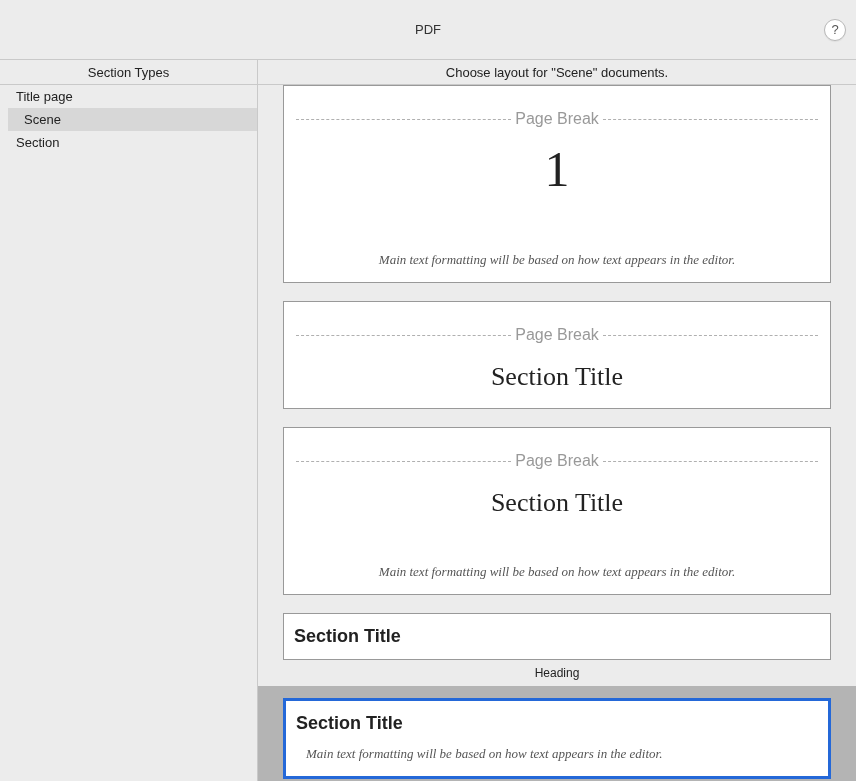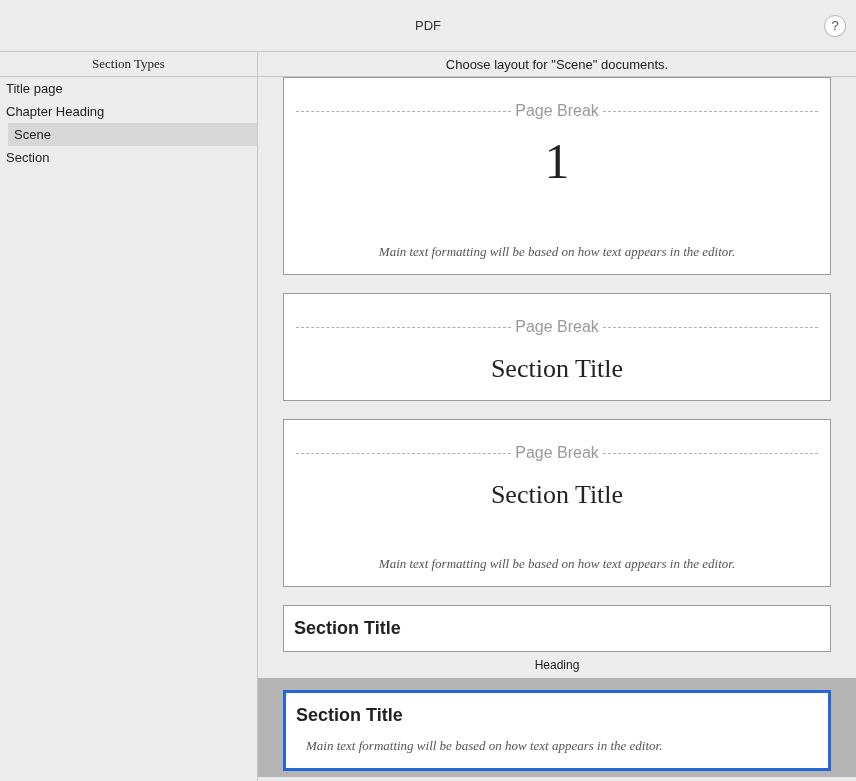--- a/index.html
+++ b/index.html
@@ -11,21 +11,21 @@
     background: #ececec;
     width: 856px;
     height: 781px;
     overflow: hidden;
     display: flex;
     flex-direction: column;
   }
 
   
   .titlebar {
-    height: 52px;
+    height: 60px;
     border-bottom: 1px solid #c9c9c9;
     display: flex;
     align-items: center;
     justify-content: center;
     position: relative;
     background: #ececec;
   }
   .titlebar-title { font-size: 13px; color: #333; }
   .help-btn {
     position: absolute;
@@ -60,25 +60,24 @@
     display: flex;
     flex-direction: column;
   }
   .sidebar-header {
     height: 25px;
     border-bottom: 1px solid #c9c9c9;
     display: flex;
     align-items: center;
     justify-content: center;
     font-size: 13px;
-    font-family: Liberation Serif, serif;
   }
   .sidebar-list { flex: 1; }
   .sidebar-item {
-    padding: 4px 6px;
+    padding: 4px 16px;
     font-size: 13px;
     cursor: default;
   }
   .sidebar-item.selected { background: #d7d7d7; margin-left: 8px; }
 
   
   .right {
     flex: 1;
     display: flex;
     flex-direction: column;
@@ -188,23 +187,20 @@
 </div>
 
 <div class="content">
 
   <div class="sidebar">
     <div class="sidebar-header">Section Types</div>
     <div class="sidebar-list">
       <div class="sidebar-item">
         <span>Title page</span>
       </div>
-      <div class="sidebar-item">
-        <span>Chapter Heading</span>
-      </div>
       <div class="sidebar-item selected">
         <span>Scene</span>
       </div>
       <div class="sidebar-item">
         <span>Section</span>
       </div>
     </div>
   </div>
 
   <div class="right">

